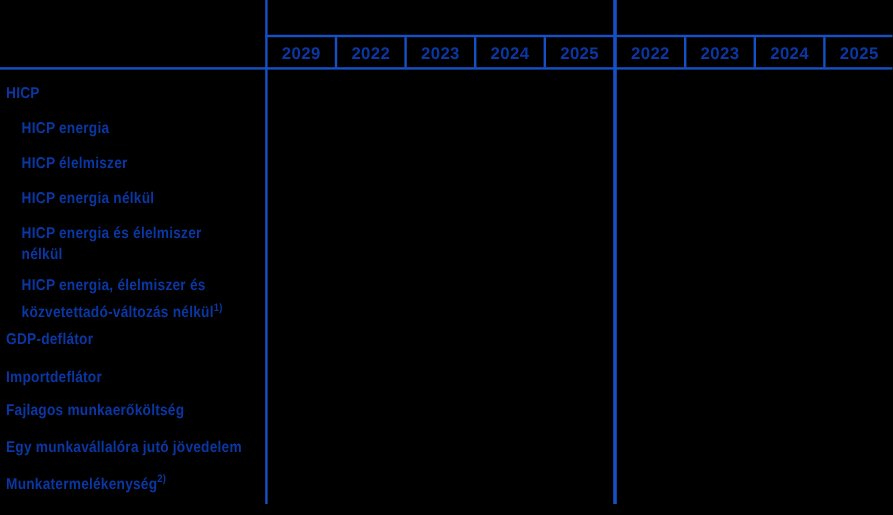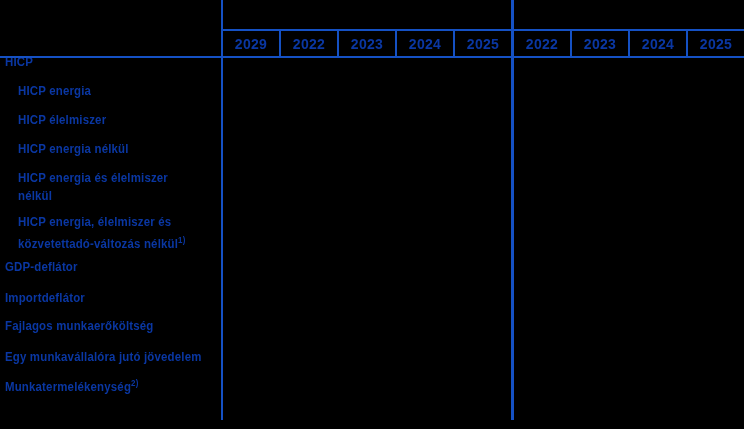--- a/index.html
+++ b/index.html
@@ -20,21 +20,21 @@
   .group-sept{left:223px;width:288px;}
   .group-june{left:514px;width:230px;}
   .year-row{position:absolute;top:31px;height:25px;display:flex;}
   .years-sept{left:223px;width:288px;}
   .years-june{left:514px;width:230px;}
   .year-cell{
     flex:1;display:flex;align-items:center;justify-content:center;
     color:var(--txt);font-size:14px;letter-spacing:.3px;
   }
   .year-cell + .year-cell{border-left:2px solid var(--line);}
-  .labels{position:absolute;left:0;top:41px;width:177px;height:363px;}
+  .labels{position:absolute;left:0;top:57px;width:177px;height:363px;}
   .row-label{
     position:absolute;left:5px;color:var(--txt);font-size:13px;line-height:18px;
     white-space:nowrap;transform:scaleX(0.88);transform-origin:left top;letter-spacing:.2px;
   }
   .row-label.indent{left:18px;}
   .row-label sup{font-size:9px;font-weight:700;}
   .body-area{position:absolute;left:223px;top:58px;width:521px;height:362px;background:transparent;}
 </style>
 </head>
 <body>

